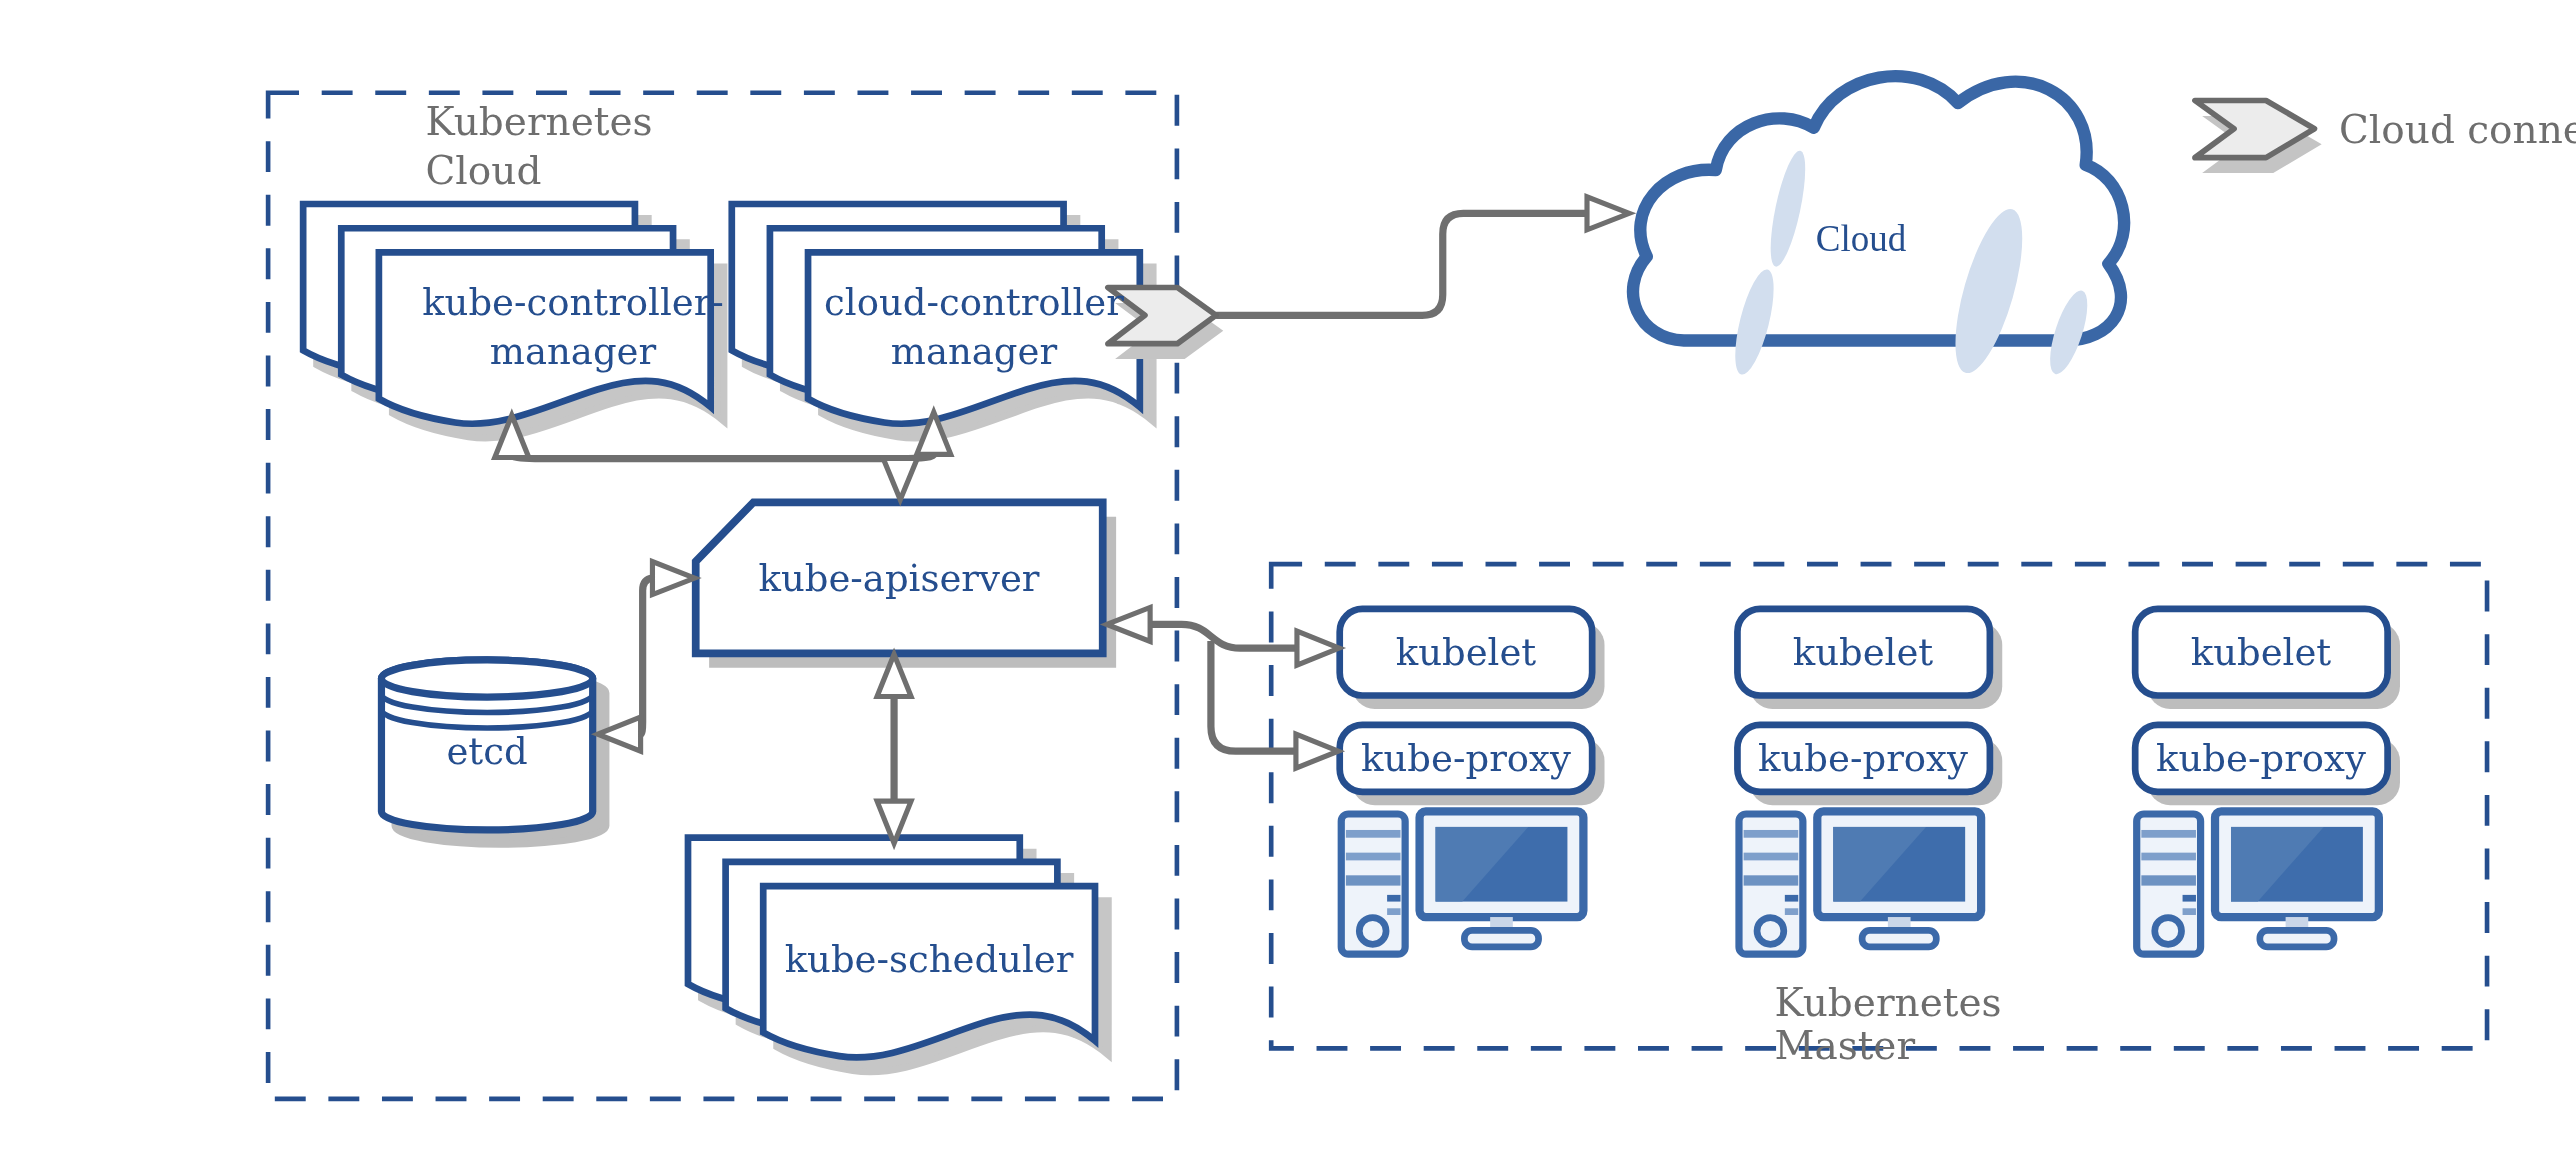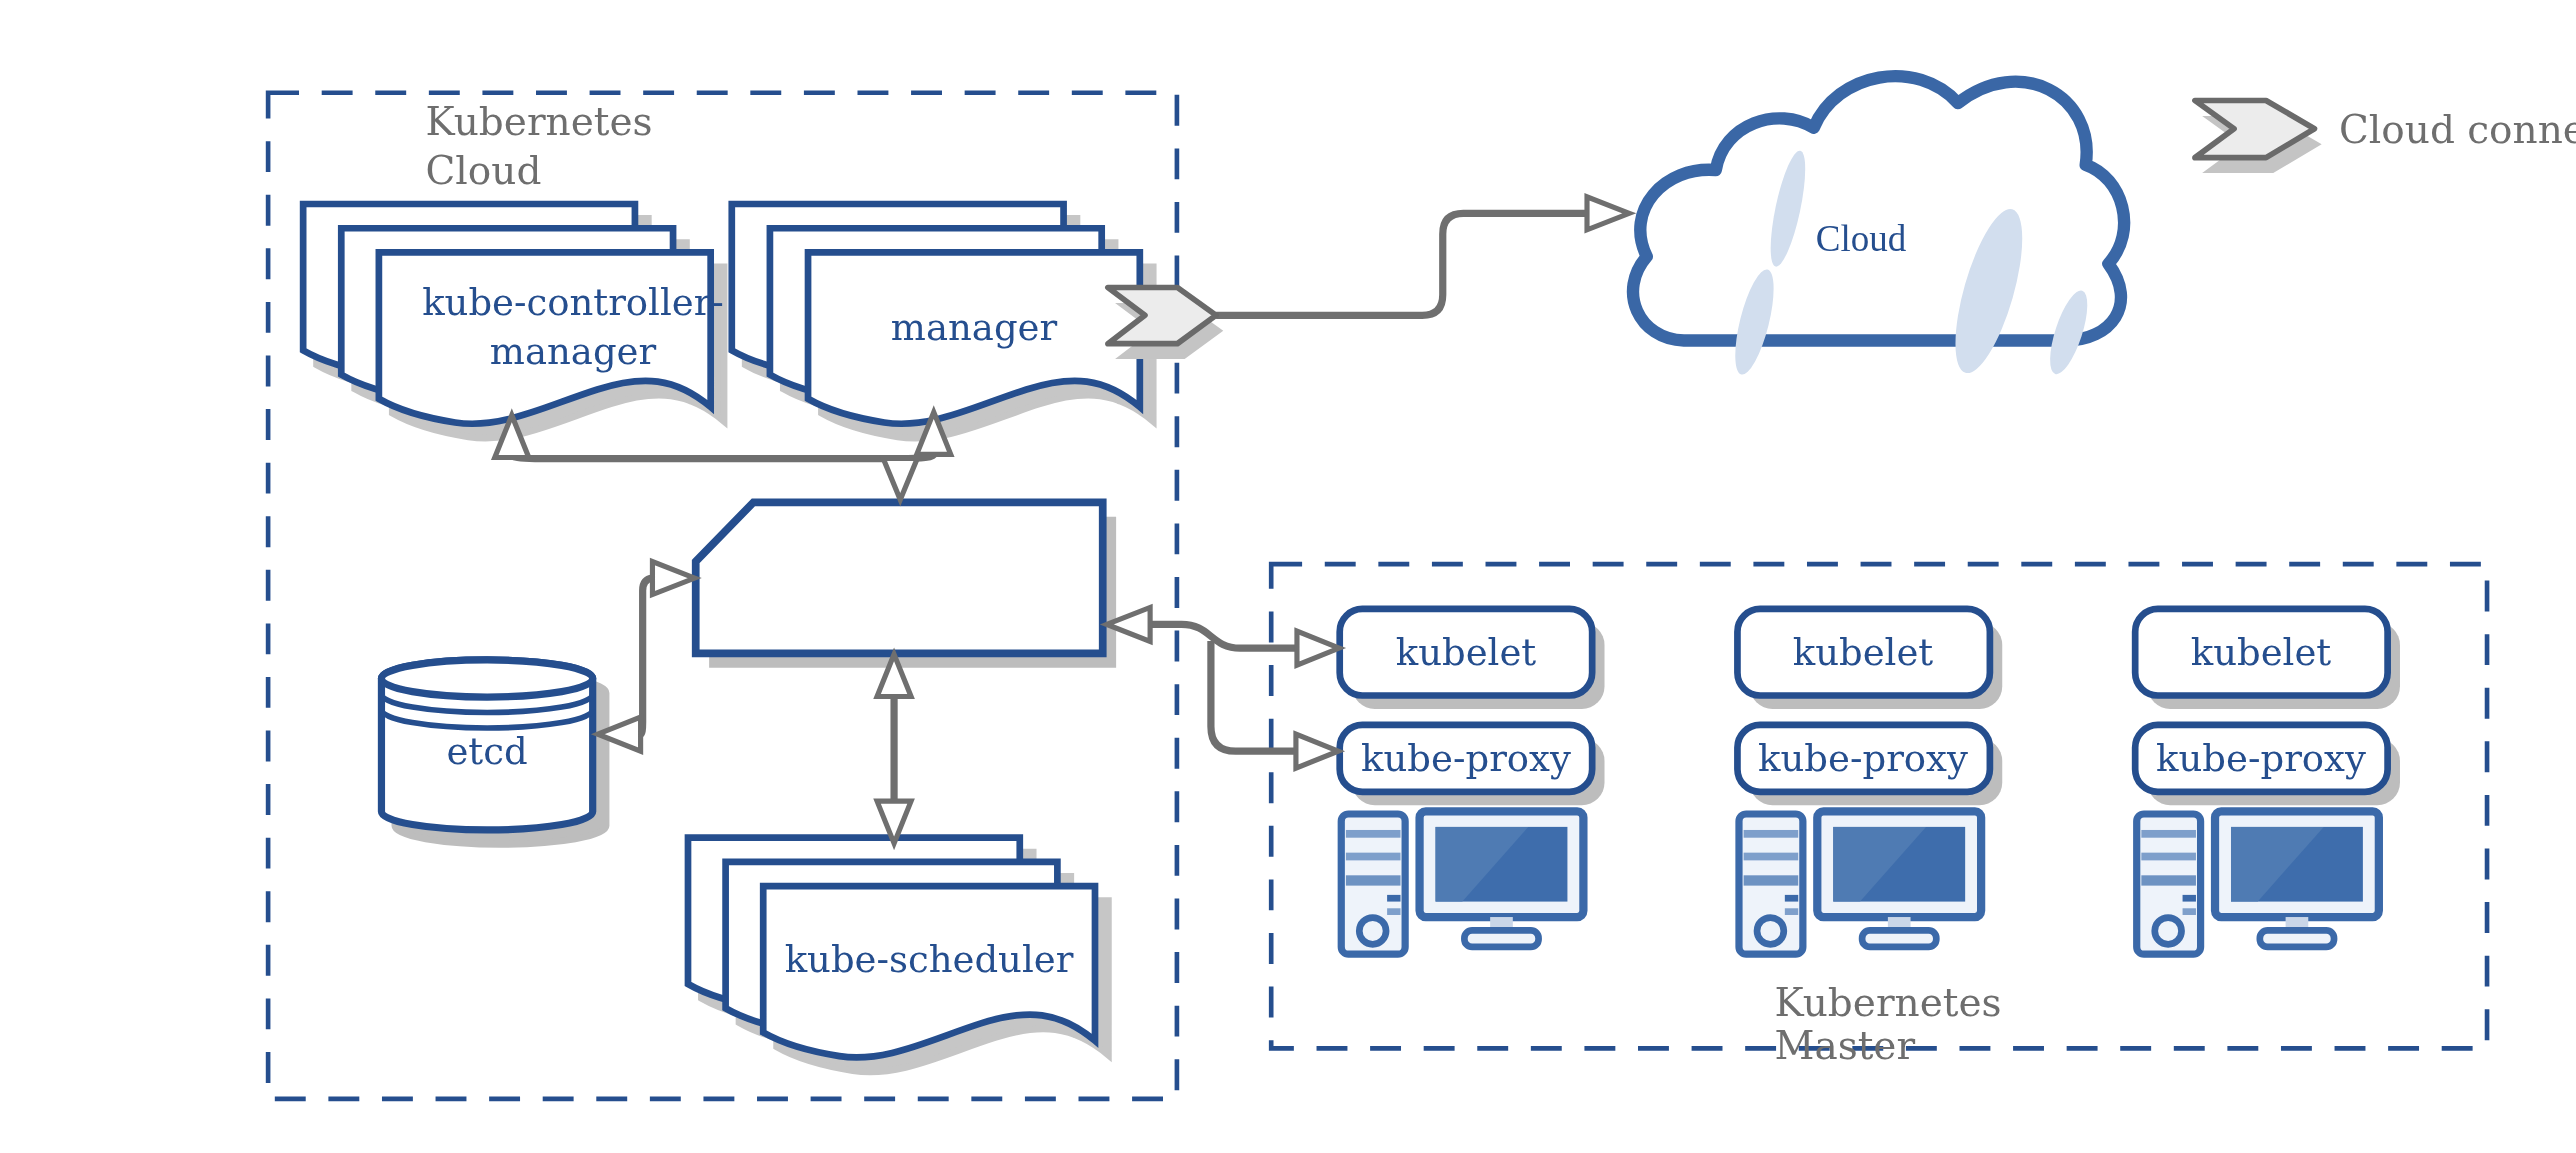--- a/index.html
+++ b/index.html
@@ -141,23 +141,25 @@
   <div>Kubernetes</div>
   <div>Cloud</div>
 </div>
 
 <div class="lbl" style="left:545px;top:327px;margin-left:28px;">
   <div>kube-controller-</div>
   <div>manager</div>
 </div>
 
 <div class="lbl" style="left:974px;top:327px;">
+  <div>cloud-controller</div>
   <div>manager</div>
 </div>
 
+<div class="lbl" style="left:899px;top:578px;">kube-apiserver</div>
 
 <div class="lbl" style="left:487px;top:751px;text-align:right;">etcd</div>
 
 <div class="lbl" style="left:929px;top:959px;">kube-scheduler</div>
 
 <div class="lbl" style="left:1861px;top:238px;font-family:Liberation Serif, serif;">Cloud</div>
 
 <div class="legend-text" style="left:2339px;top:129px;">Cloud connector</div>
 
 <div class="title minions" style="left:1888px;top:1024px;">

